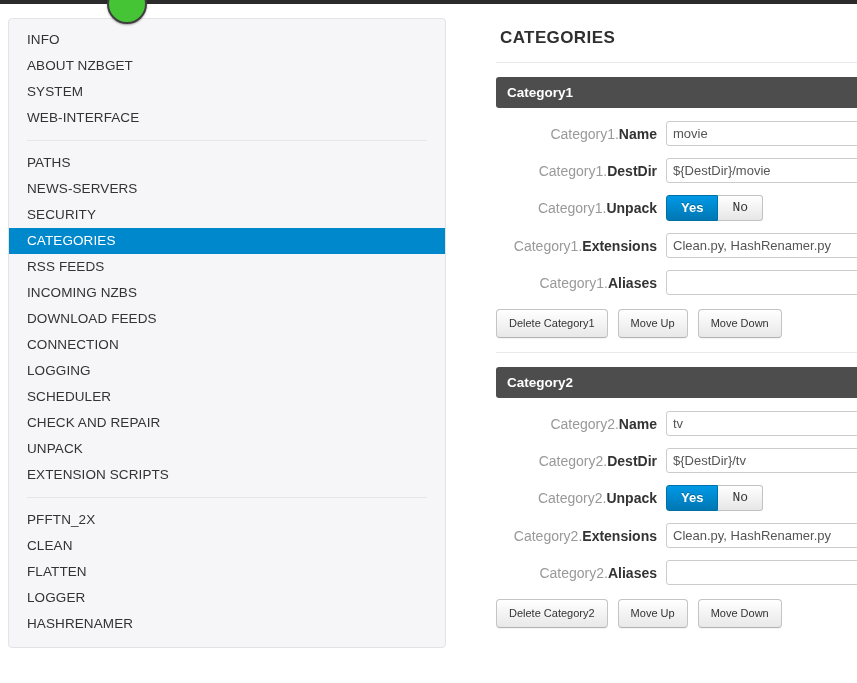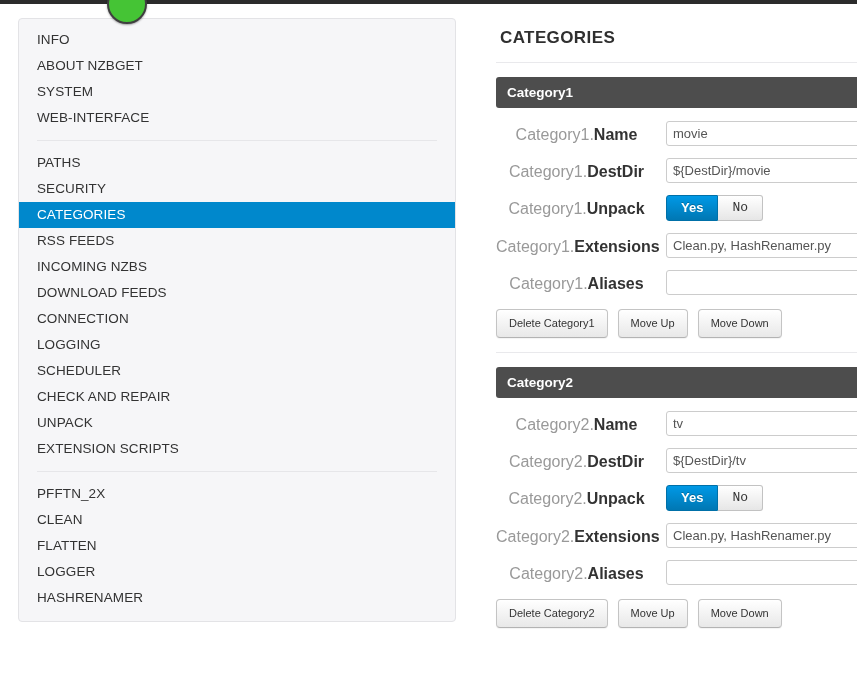--- a/index.html
+++ b/index.html
@@ -44,21 +44,21 @@
     position: absolute;
     top: 4px; left: 0;
     width: 857px;
     height: 679px;
   }
 
   
   .sidebar {
     position: absolute;
     top: 14px;
-    left: 18px;
+    left: 8px;
     width: 438px;
     background: #f6f6f8;
     border: 1px solid #e3e3e6;
     border-radius: 4px;
     padding: 8px 0 10px 0;
     box-sizing: border-box;
   }
   .nav-group { padding: 0; margin: 0; list-style: none; }
   .nav-item {
     display: block;
@@ -116,24 +116,24 @@
   }
   .cat-body { padding-top: 13px; }
 
   .form-row {
     display: flex;
     align-items: flex-start;
     margin-bottom: 12px;
   }
   .form-label {
     width: 170px;
-    text-align: center;
+    text-align: right;
     padding-right: 9px;
     padding-top: 5px;
-    font-size: 16px;
+    font-size: 14px;
     line-height: 17px;
     box-sizing: border-box;
     color: #999999;
     white-space: nowrap;
     flex: 0 0 auto;
   }
   .form-label b {
     color: #333333;
     font-weight: bold;
   }
@@ -222,20 +222,21 @@
       <li class="nav-item">INFO</li>
       <li class="nav-item">ABOUT NZBGET</li>
       <li class="nav-item">SYSTEM</li>
       <li class="nav-item">WEB-INTERFACE</li>
     </ul>
 
     <div class="nav-divider"></div>
 
     <ul class="nav-group">
       <li class="nav-item">PATHS</li>
+      <li class="nav-item">NEWS-SERVERS</li>
       <li class="nav-item">SECURITY</li>
       <li class="nav-item active">CATEGORIES</li>
       <li class="nav-item">RSS FEEDS</li>
       <li class="nav-item">INCOMING NZBS</li>
       <li class="nav-item">DOWNLOAD FEEDS</li>
       <li class="nav-item">CONNECTION</li>
       <li class="nav-item">LOGGING</li>
       <li class="nav-item">SCHEDULER</li>
       <li class="nav-item">CHECK AND REPAIR</li>
       <li class="nav-item">UNPACK</li>

